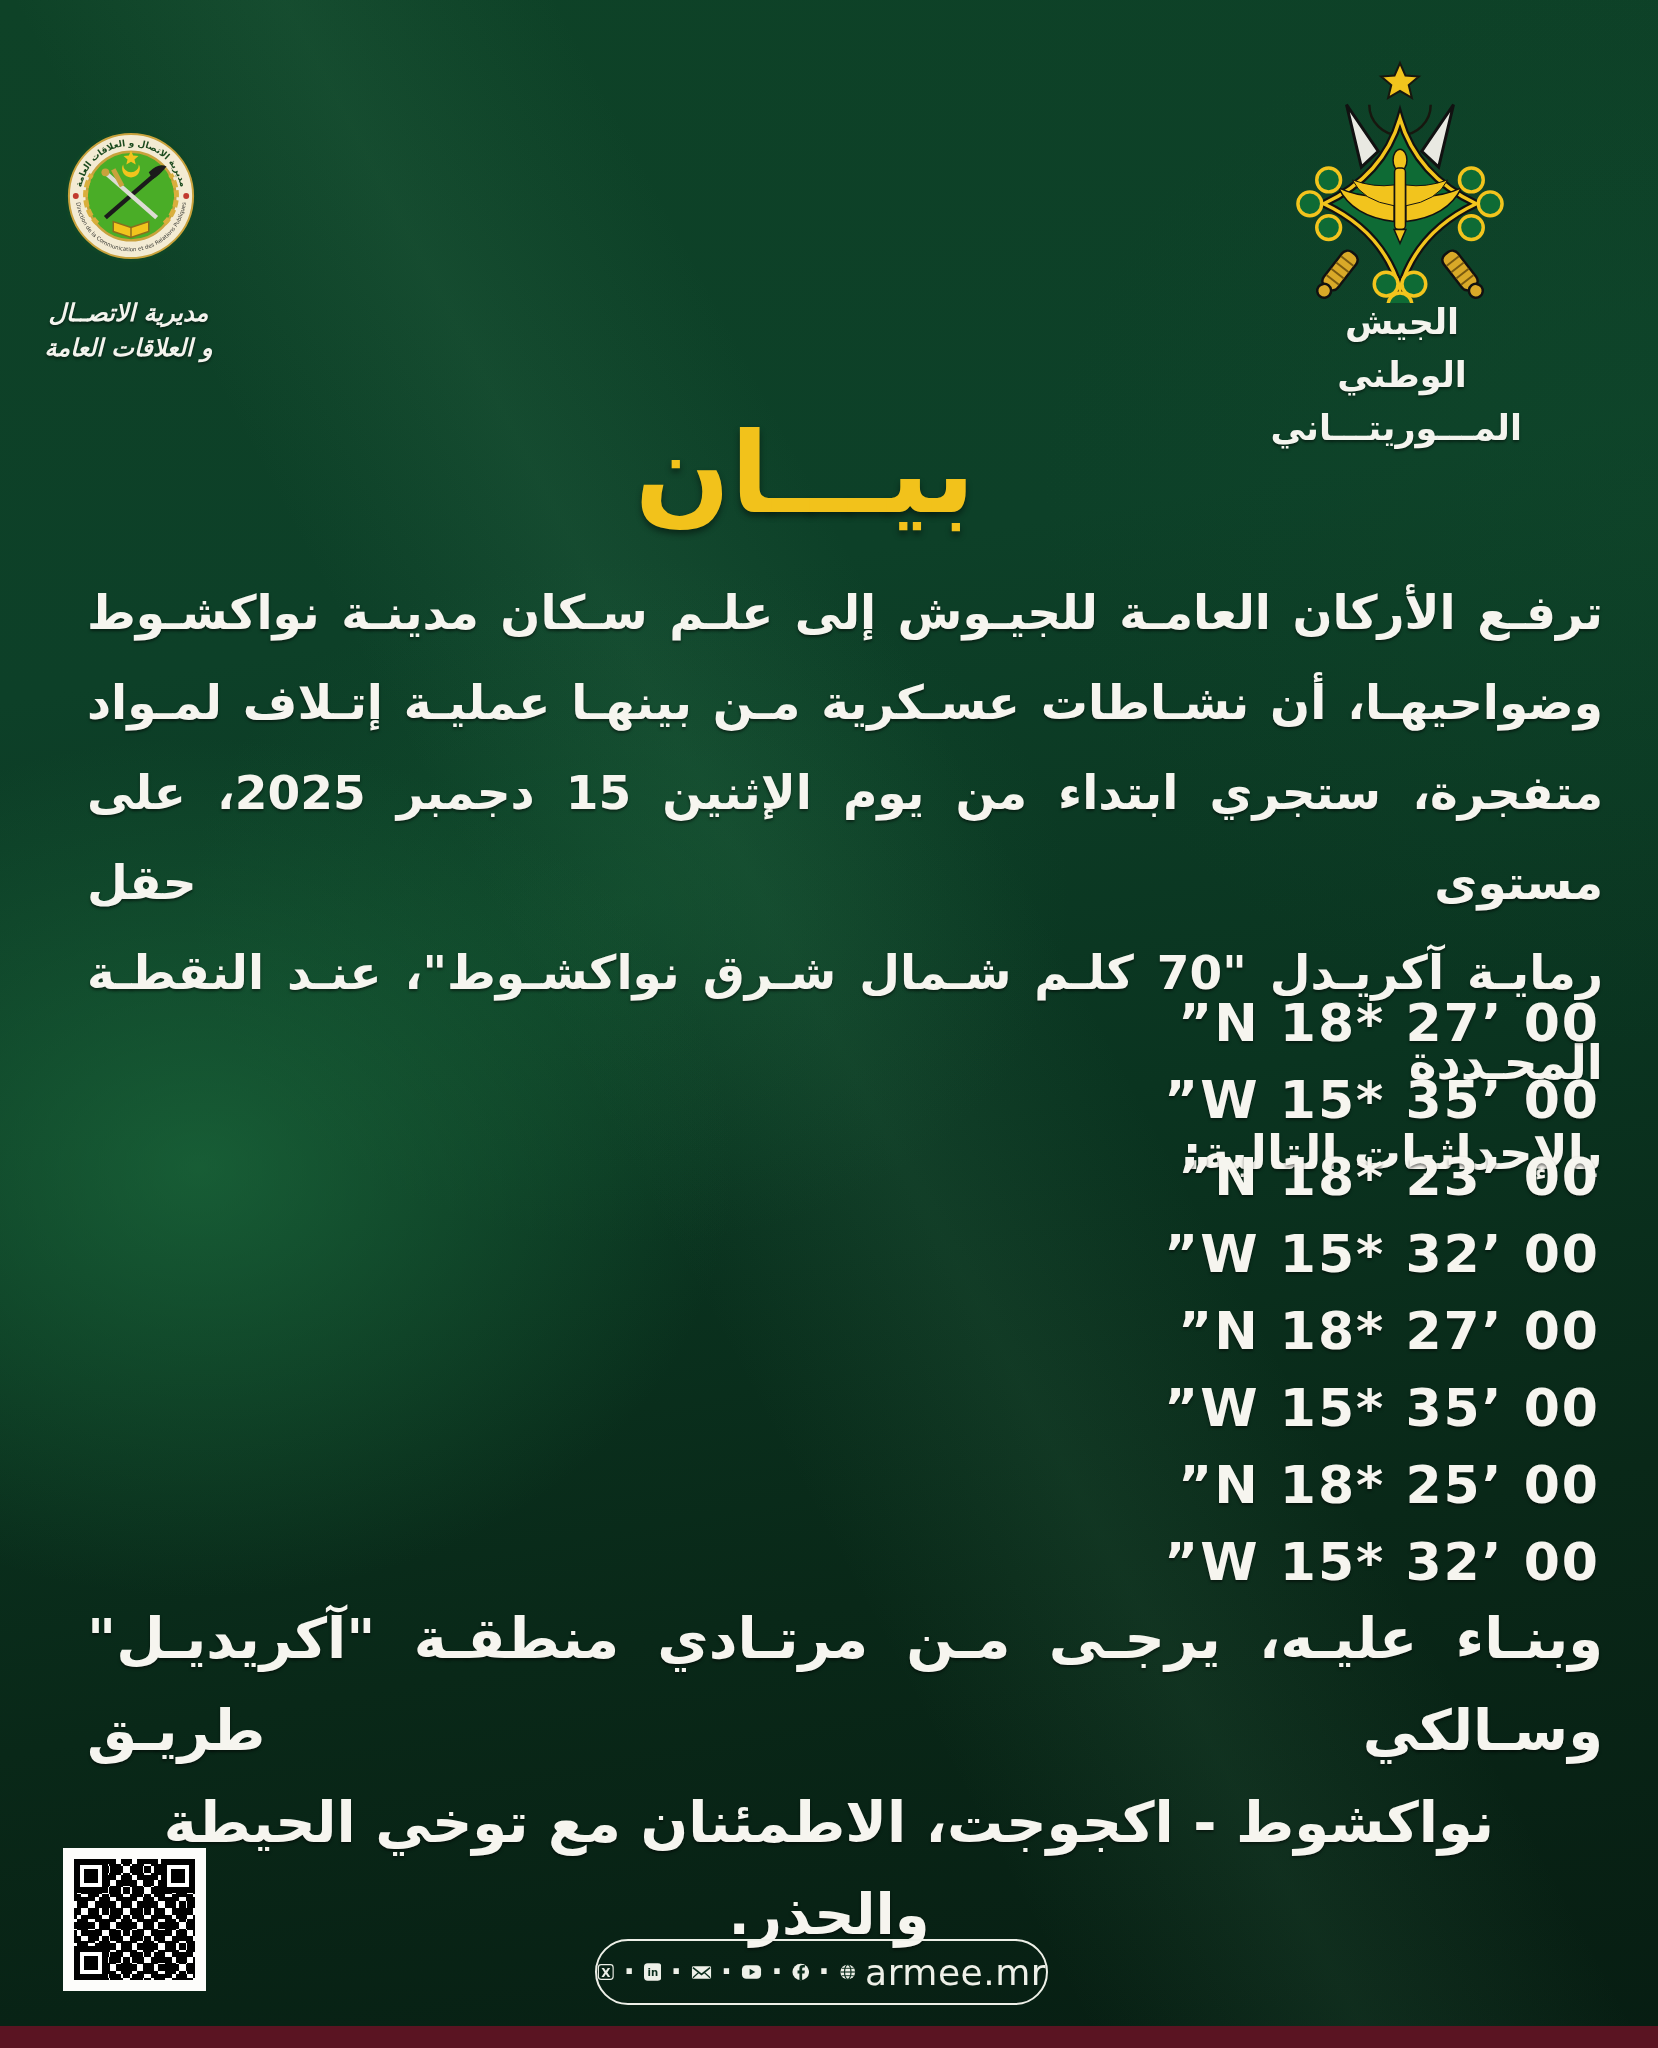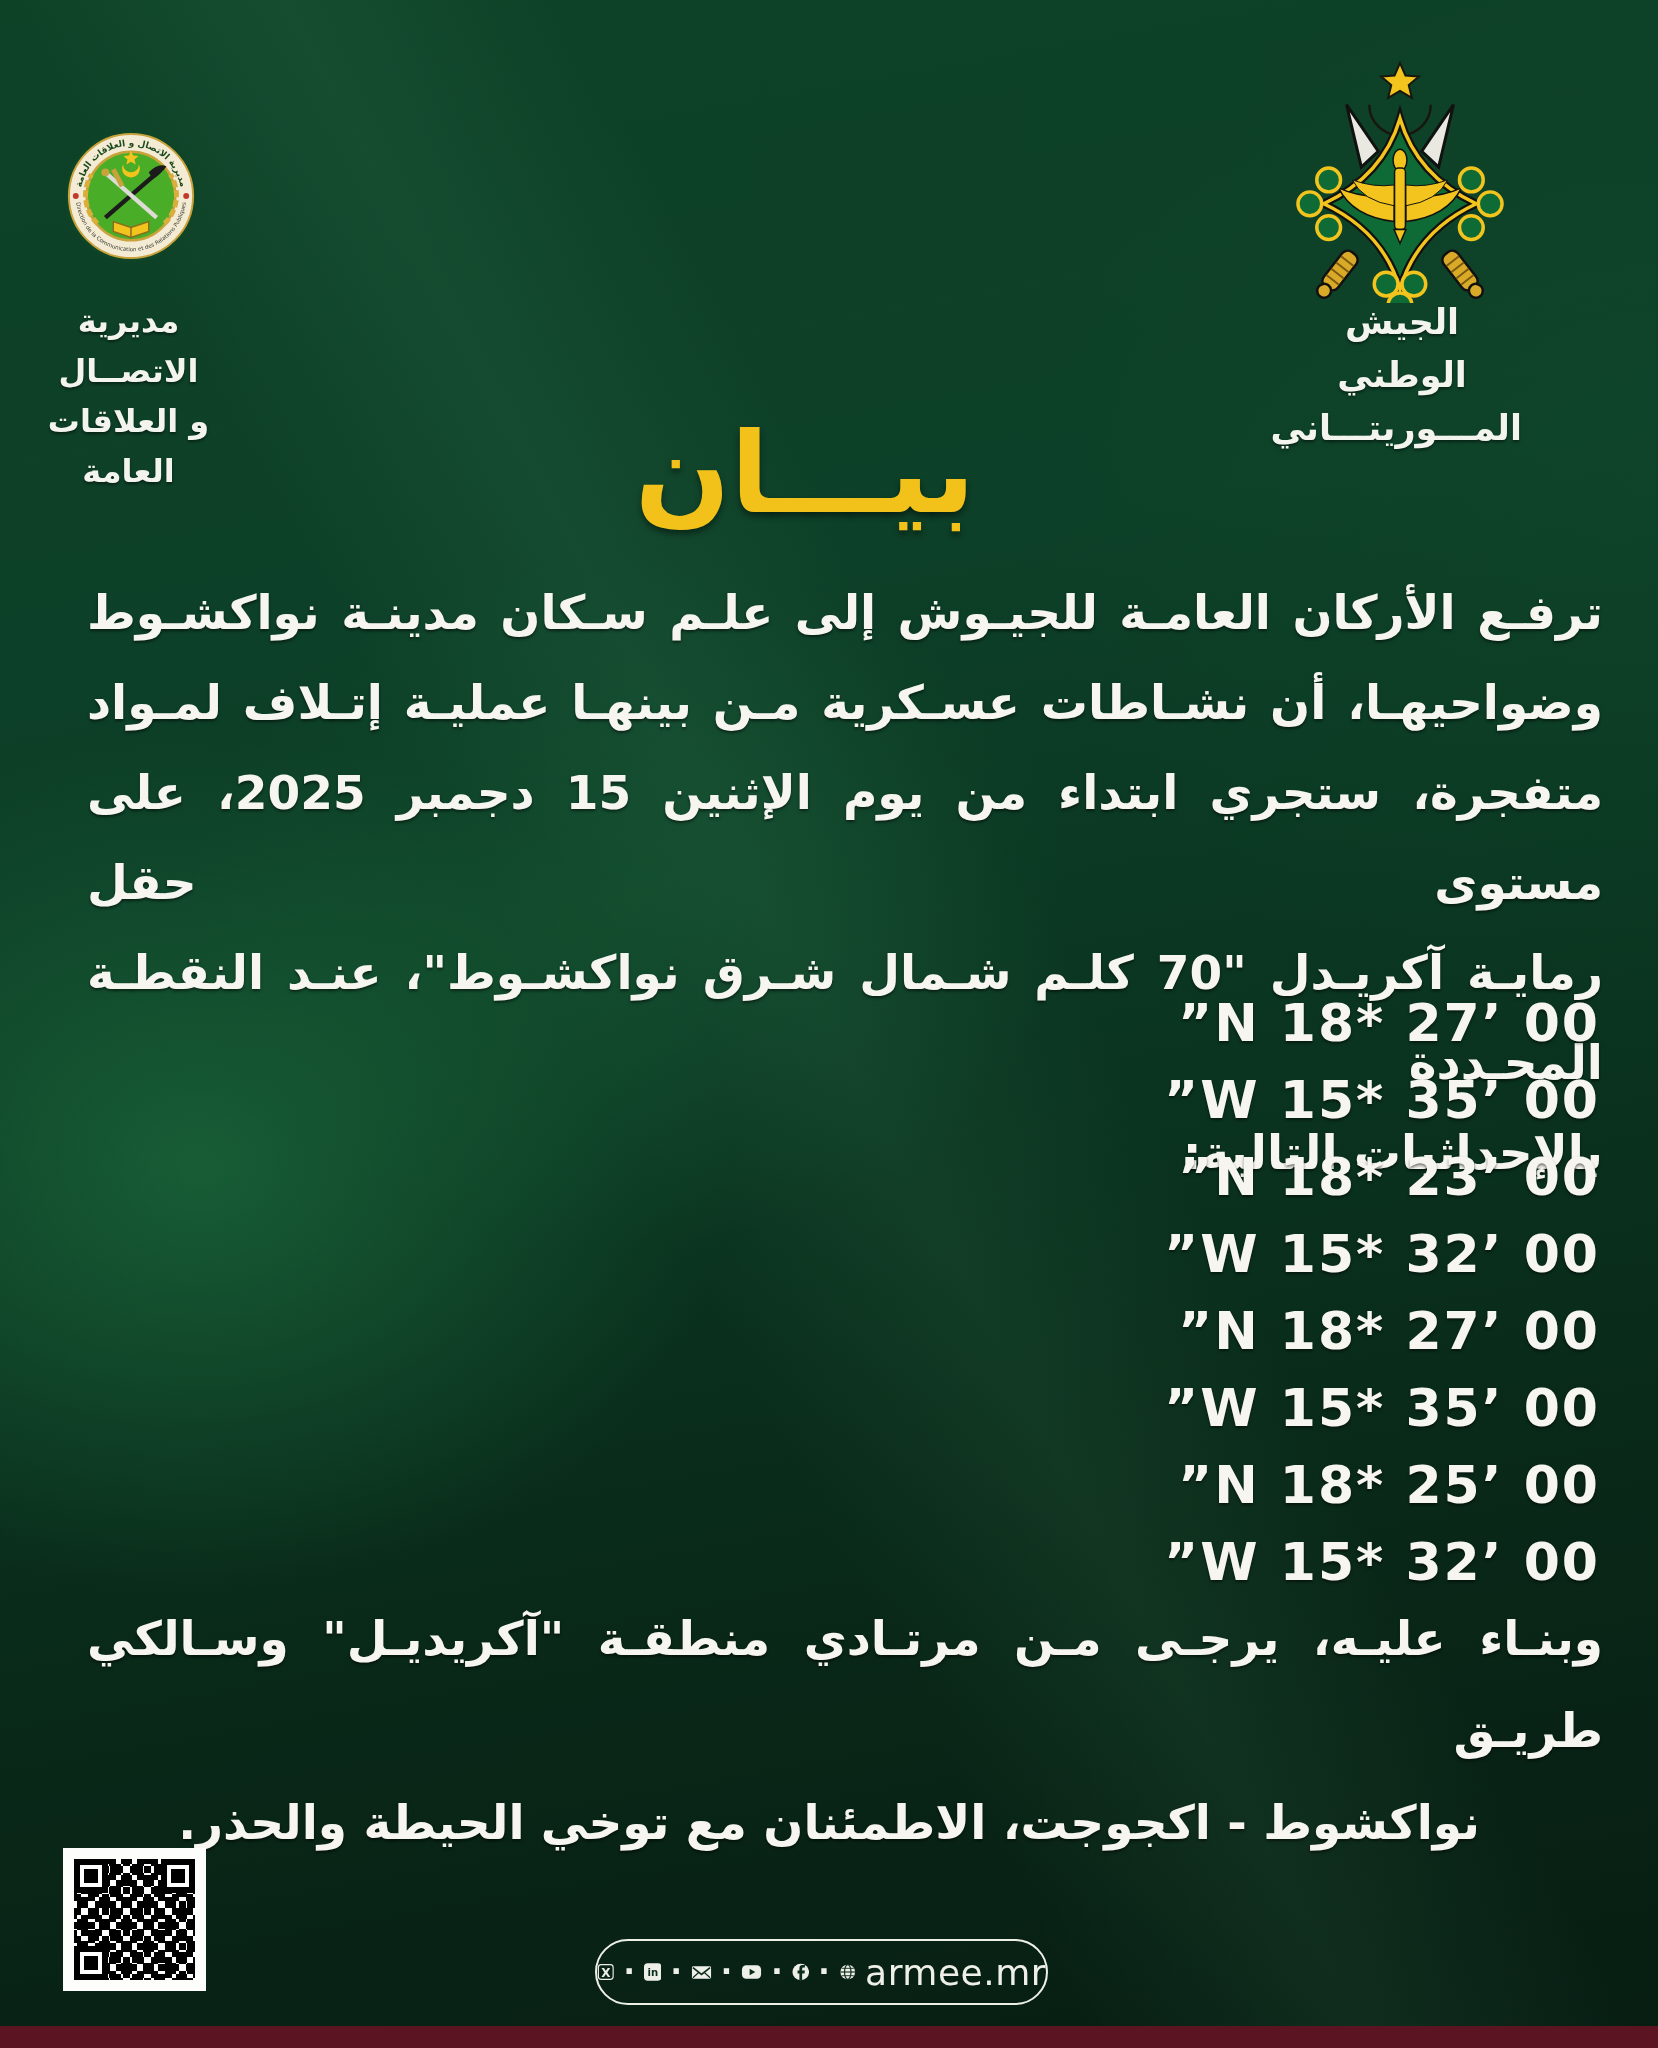--- a/index.html
+++ b/index.html
@@ -11,38 +11,38 @@
       radial-gradient(38% 24% at 38% 44%, rgba(28,110,62,.30), transparent 70%),
       linear-gradient(62deg, transparent 40%, rgba(90,170,120,.10) 50%, transparent 60%),
       radial-gradient(50% 35% at 100% 25%, rgba(20,85,48,.22), transparent 75%),
       linear-gradient(170deg,#0e4227 0%,#0d4028 30%,#0a3420 55%,#092818 75%,#071d12 100%);
   }
   
   .logo-left{position:absolute;left:62px;top:127px;width:138px;height:138px;}
   .logo-right{position:absolute;left:1291px;top:55px;width:218px;height:248px;}
   .caption{position:absolute;color:#f4f4ee;font-weight:bold;text-align:center;
            text-shadow:0 2px 3px rgba(0,0,0,.45);}
-  .caption-left{left:6px;top:296px;width:245px;font-size:32px;line-height:50px;direction:rtl;}
+  .caption-left{left:6px;top:296px;width:245px;font-size:24px;line-height:35px;direction:rtl;font-style:italic;}
   .caption-right{left:1282px;top:296px;width:240px;font-size:35px;line-height:53px;direction:rtl;}
   
   .title{position:absolute;left:0;top:408px;width:1552px;text-align:center;
          font-size:112px;font-weight:bold;color:#f2c21b;direction:rtl;
          text-shadow:0 4px 6px rgba(0,0,0,.45);letter-spacing:1px;margin-left:29px;}
   
   .body-block{position:absolute;left:55px;top:568px;width:1548px;direction:rtl;
               color:#f6f5ef;font-size:47px;font-weight:bold;line-height:90px;
               text-shadow:0 2px 3px rgba(0,0,0,.5);}
   .jline{text-align:justify;text-align-last:justify;margin-left:32px;}
   .rline{}
   .cline{text-align:center;}
   .coords{position:absolute;right:58px;top:985px;width:700px;direction:ltr;
           color:#f6f5ef;font-size:52px;font-weight:bold;line-height:77px;
           text-align:right;letter-spacing:2px;text-shadow:0 2px 3px rgba(0,0,0,.5);}
   .closing{position:absolute;left:55px;top:1593px;width:1548px;direction:rtl;
-           color:#f6f5ef;font-size:47px;font-weight:bold;line-height:92px;
+           color:#f6f5ef;font-size:56px;font-weight:bold;line-height:92px;
            text-shadow:0 2px 3px rgba(0,0,0,.5);}
   
   .qr{position:absolute;left:63px;top:1848px;width:143px;height:143px;background:#fdfdfb;}
   .qr-inner{position:absolute;inset:11px;
     background:
       repeating-conic-gradient(#000 0% 25%, transparent 0% 50%) 3px 5px/22px 22px,
       repeating-conic-gradient(#000 0% 25%, #fff 0% 50%) 0 0/14px 14px;}
   .finder{position:absolute;width:34px;height:34px;background:#fff;
           border:6px solid #000;box-sizing:border-box;}
   .finder::after{content:"";position:absolute;inset:4px;background:#000;}

